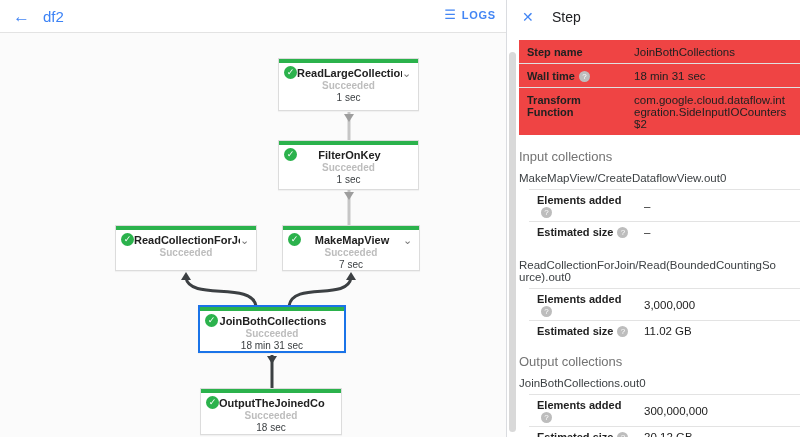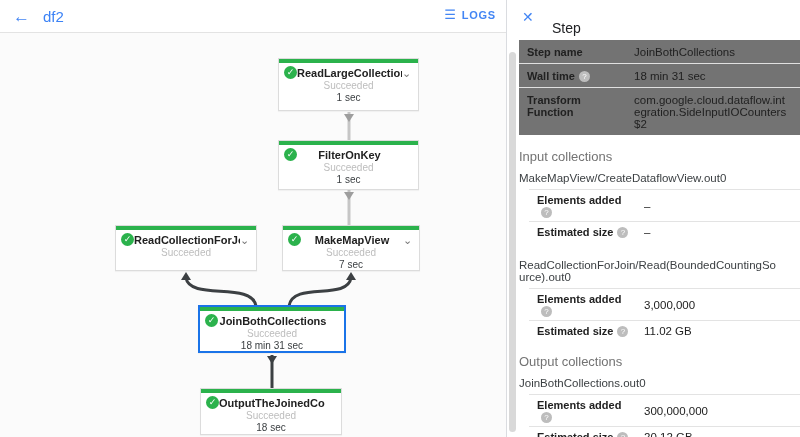--- a/index.html
+++ b/index.html
@@ -23,41 +23,41 @@
   .node { position:absolute; background:#fff; border:1px solid #dcdcdc; z-index:2;
           box-shadow:0 1px 1px rgba(0,0,0,.04); cursor:pointer; }
   .node-bar { height:4px; background:#2bb24c; }
   .title-row { display:flex; align-items:center; padding:3px 5px 0 5px; }
   .check { flex:0 0 13px; width:13px; height:13px; border-radius:50%; background:#2bb24c;
            color:#fff; font-size:9px; line-height:13px; text-align:center; }
   .node-title { flex:1; text-align:center; font-size:11px; font-weight:bold; color:#212121;
                 white-space:nowrap; overflow:hidden; }
   .chev { flex:0 0 11px; color:#757575; font-size:11px; line-height:8px; }
   .chev-spacer { flex:0 0 11px; }
-  .node-status { text-align:center; font-size:10px; color:#bdbdbd; margin-top:1px; }
+  .node-status { text-align:center; font-size:10px; color:#bdbdbd; margin-top:1px;font-weight:bold; }
   .node-duration { text-align:center; font-size:10px; color:#3c4043; margin-top:1px; }
 
   .n1 { left:278px; top:25px;  width:141px; height:53px; }
   .n2 { left:278px; top:107px; width:141px; height:50px; }
   .n3 { left:115px; top:192px; width:142px; height:46px; }
   .n4 { left:282px; top:192px; width:138px; height:46px; }
   .n5 { left:198px; top:272px; width:148px; height:48px; border:2px solid #1a73e8; }
   .n6 { left:200px; top:355px; width:142px; height:47px; }
 
   
   .right-panel { position:relative; width:294px; height:437px; background:#fff;
                  border-left:1px solid #dadce0; }
   .panel-header { position:relative; height:40px; }
   .close-btn { position:absolute; left:15px; top:9px; color:#4285f4; font-size:14px; cursor:pointer; }
-  .panel-title { position:absolute; left:45px; top:20px; font-size:14px; color:#202124; }
+  .panel-title { position:absolute; left:45px; top:9px; font-size:14px; color:#202124; }
   .panel-scrollbar { position:absolute; left:2px; top:52px; width:7px; height:380px;
                      background:#d9d9d9; border-radius:4px; z-index:5; }
 
   .panel-content { position:absolute; top:40px; left:12px; right:0; }
-  .info-table { background:#737373; }
+  .info-table { background:#ef4444; }
   .info-row { display:flex; padding:6px 8px 5px 8px; border-bottom:1px solid #e0e0e0; }
   .info-row:last-child { border-bottom:none; }
   .info-label { flex:0 0 99px; font-size:11px; font-weight:bold; color:#212121; }
   .info-value { margin-left:8px; width:155px; font-size:11.5px; color:#212121; word-break:break-all; }
   .help { display:inline-block; width:11px; height:11px; border-radius:50%; background:#bdbdbd;
           color:#fff; font-size:8px; line-height:11px; text-align:center; margin-left:4px;
           vertical-align:1px; cursor:pointer; font-weight:normal; }
 
   .section-heading { font-size:13px; color:#737373; margin-top:14px; }
   .collection-name { font-size:11.5px; color:#3c4043; margin-top:8px; word-break:break-all; padding-right:22px; }

